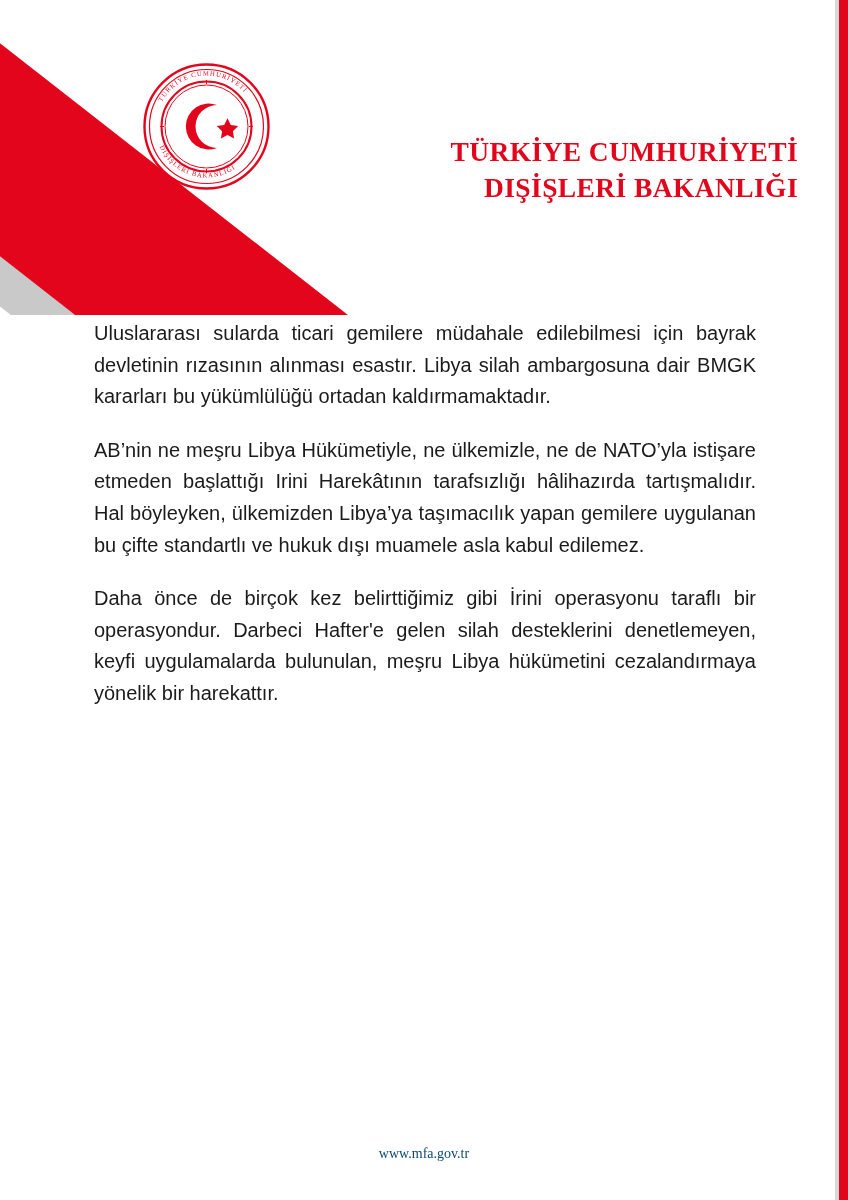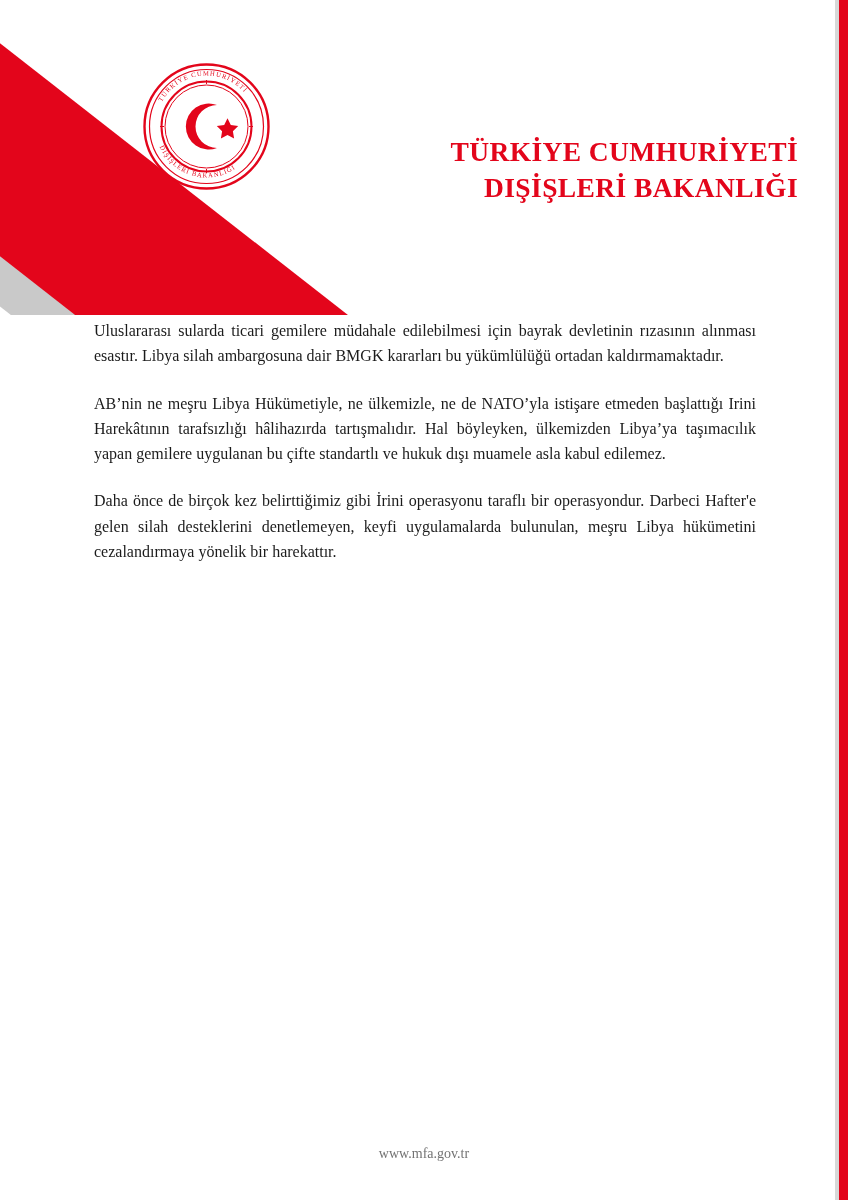--- a/index.html
+++ b/index.html
@@ -82,38 +82,38 @@
   .ministry-title div { white-space: nowrap; }
 
   
   .content {
     position: absolute;
     left: 94px;
     top: 318px;
     width: 662px;
   }
   .para {
-    font-family: Liberation Serif, serif;
-    font-size: 16px;
+    font-family: Liberation Sans, sans-serif;
+    font-size: 20px;
     line-height: 1.58;
     text-align: justify;
     text-justify: inter-word;
     margin: 0 0 22px 0;
     color: #1b1b1b;
   }
   .para:last-child { margin-bottom: 16px; }
 
   
   .footer-link {
     position: absolute;
     left: 0;
     right: 0;
     top: 1146px;
     text-align: center;
-    color: #737373;
+    color: #0c4a6e;
     font-family: "Liberation Serif", serif;
     font-size: 14px;
     text-decoration: none;
   }
 
   
   .edge-stripe {
     position: absolute;
     top: 0;
     right: 0;

